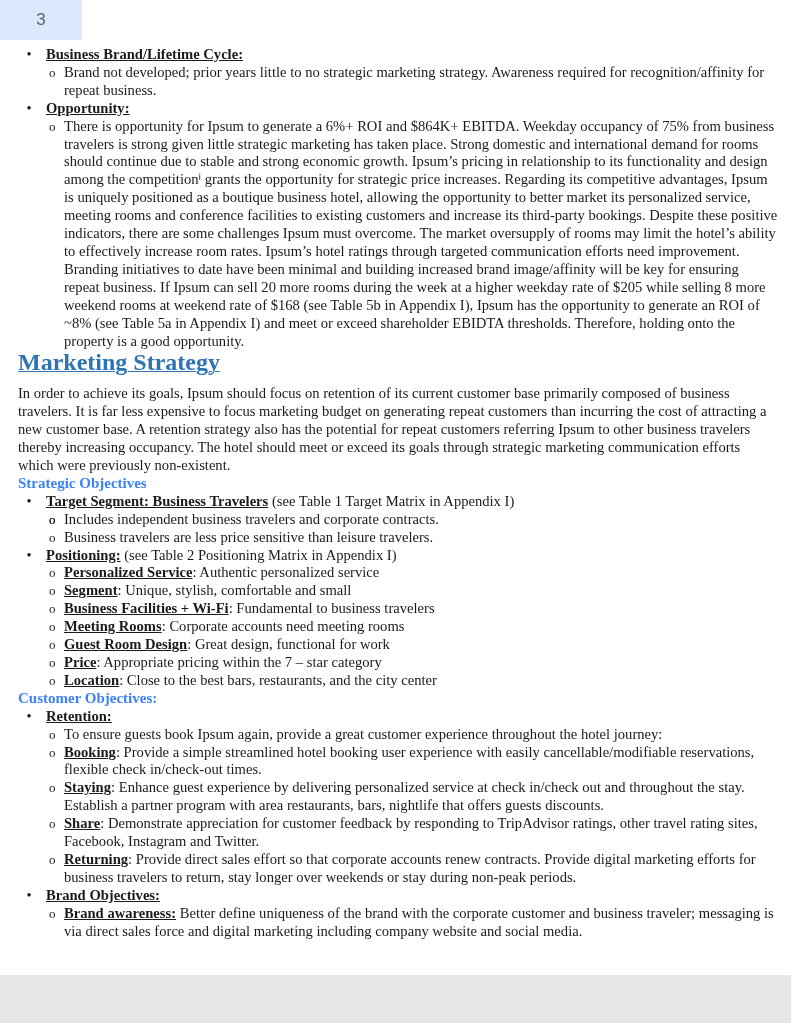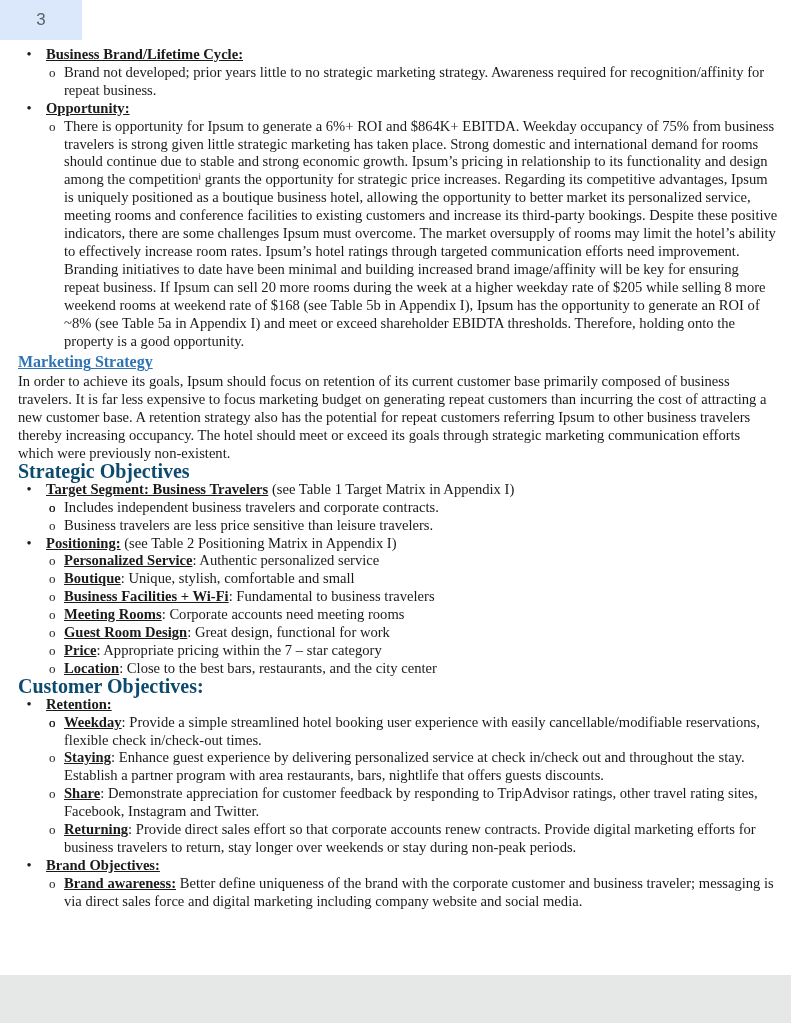--- a/index.html
+++ b/index.html
@@ -22,26 +22,26 @@
   .b1 > .dot {
     position: absolute; left: 6px; top: 0; width: 10px; text-align: center;
   }
   .b2 { position: relative; padding-left: 46px; }
   .b2 > .circ {
     position: absolute; left: 31px; top: 0; font-size: 13px;
   }
   .bold { font-weight: bold; text-decoration: underline; }
 
   .h-main {
-    font-size: 16px; line-height: 22px; font-weight: bold; color: #2e74b5;
+    font-size: 24px; line-height: 22px; font-weight: bold; color: #2e74b5;
     text-decoration: underline; text-decoration-thickness: 1px;
-    margin-top: 1px; margin-bottom: 0px;
+    margin-top: 1px; margin-bottom: 12px;
   }
   .h-sub {
-    font-size: 20px; line-height: 17.9px; font-weight: bold; color: #0c4a6e;
+    font-size: 15px; line-height: 17.9px; font-weight: bold; color: #3b82f6;
   }
   .para { }
 
   .footer-gray {
     position: absolute; left: 0; top: 975px; width: 791px; height: 48px;
     background: #e6e7e7;
   }
 </style>
 </head>
 <body>
@@ -92,21 +92,21 @@
   <div class="b1">
     <span class="dot">•</span>
     <span class="bold">Positioning:</span><span> (see Table 2 Positioning Matrix in Appendix I)</span>
   </div>
   <div class="b2">
     <span class="circ">o</span>
     <span class="bold">Personalized Service</span><span>: Authentic personalized service</span>
   </div>
   <div class="b2">
     <span class="circ">o</span>
-    <span class="bold">Boutique</span><span>: Unique, stylish, comfortable and small</span>
+    <span class="bold">Segment</span><span>: Unique, stylish, comfortable and small</span>
   </div>
   <div class="b2">
     <span class="circ">o</span>
     <span class="bold">Business Facilities + Wi-Fi</span><span>: Fundamental to business travelers</span>
   </div>
   <div class="b2">
     <span class="circ">o</span>
     <span class="bold">Meeting Rooms</span><span>: Corporate accounts need meeting rooms</span>
   </div>
   <div class="b2">
@@ -122,24 +122,25 @@
     <span class="bold">Location</span><span>: Close to the best bars, restaurants, and the city center</span>
   </div>
 
   <div class="h-sub">Customer Objectives:</div>
   <div class="b1">
     <span class="dot">•</span>
     <span class="bold">Retention:</span>
   </div>
   <div class="b2">
     <span class="circ">o</span>
+    <span>To ensure guests book Ipsum again, provide a great customer experience throughout the hotel journey:</span>
   </div>
   <div class="b2">
     <span class="circ">o</span>
-    <span class="bold">Weekday</span><span>: Provide a simple streamlined hotel booking user experience with easily cancellable/modifiable reservations, flexible check in/check-out times.</span>
+    <span class="bold">Booking</span><span>: Provide a simple streamlined hotel booking user experience with easily cancellable/modifiable reservations, flexible check in/check-out times.</span>
   </div>
   <div class="b2">
     <span class="circ">o</span>
     <span class="bold">Staying</span><span>: Enhance guest experience by delivering personalized service at check in/check out and throughout the stay. Establish a partner program with area restaurants, bars, nightlife that offers guests discounts.</span>
   </div>
   <div class="b2">
     <span class="circ">o</span>
     <span class="bold">Share</span><span>: Demonstrate appreciation for customer feedback by responding to TripAdvisor ratings, other travel rating sites, Facebook, Instagram and Twitter.</span>
   </div>
   <div class="b2">

